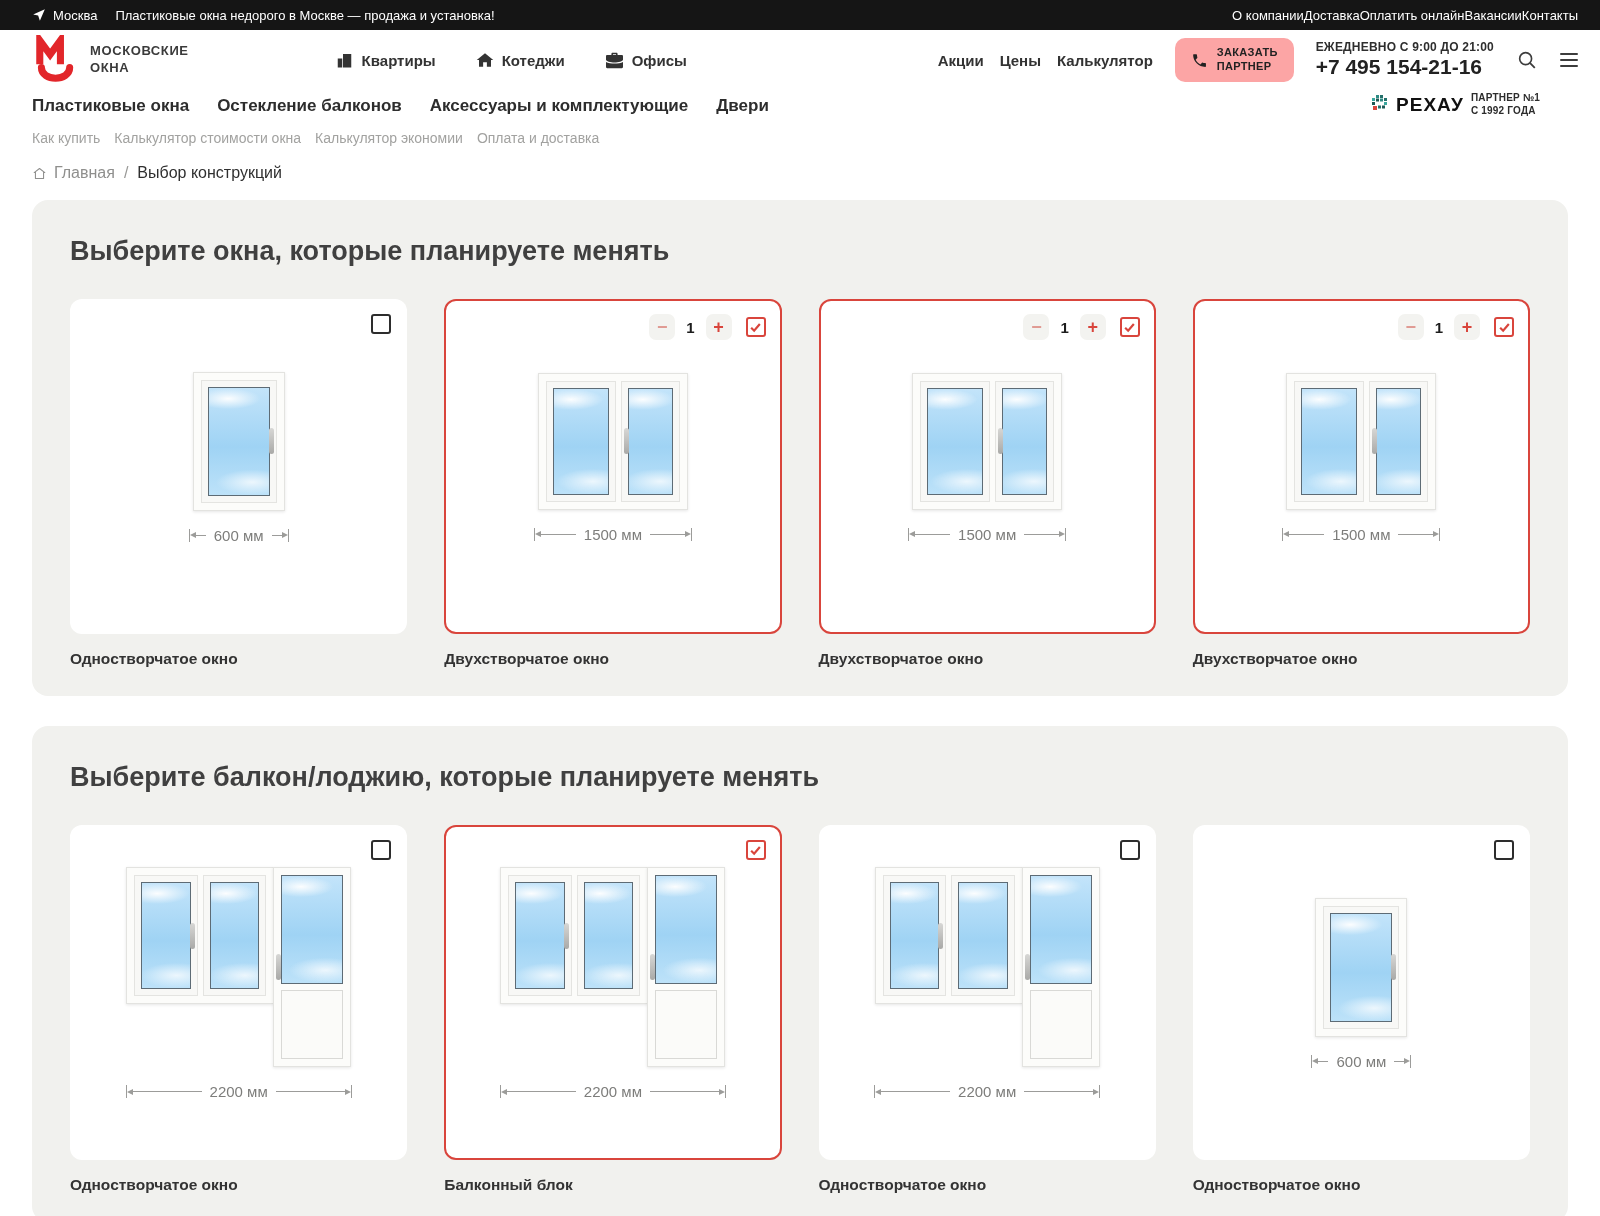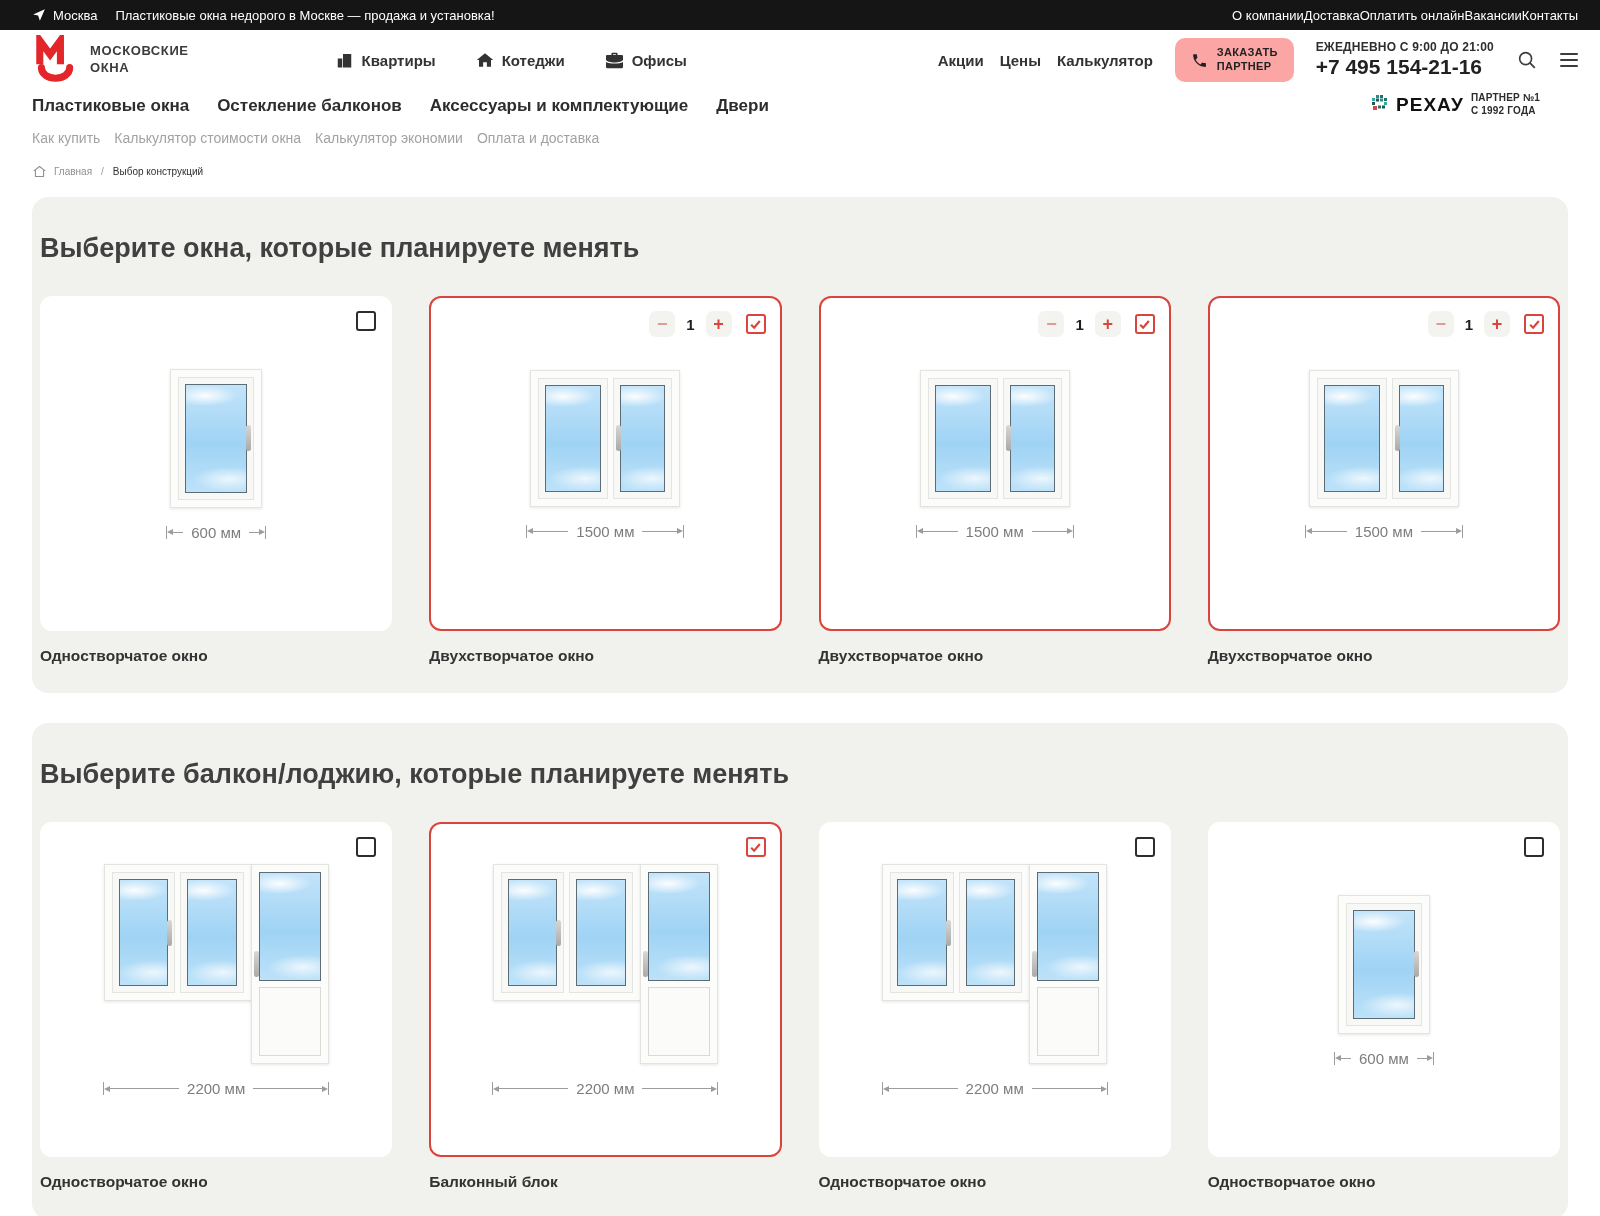--- a/index.html
+++ b/index.html
@@ -45,27 +45,27 @@
   .partner { position:absolute; right:60px; top:2px; display:flex; align-items:center; gap:7px; }
   .partner-brand { font-size:19px; font-weight:bold; color:#111; letter-spacing:1px; }
   .partner-sub { font-size:10px; font-weight:bold; color:#2c2c2c; line-height:1.25; letter-spacing:.2px; }
   .partner-sub span { display:block; }
 
   
   .subnav { display:flex; gap:14px; padding:10px 32px 2px; }
   .subnav a { font-size:14px; color:#a2a2a0; text-decoration:none; cursor:pointer; }
 
   
-  .breadcrumb { display:flex; align-items:center; gap:9px; padding:16px 32px 10px; font-size:10px; }
+  .breadcrumb { display:flex; align-items:center; gap:9px; padding:16px 32px 10px; font-size:16px; }
   .bc-home { display:flex; align-items:center; gap:7px; color:#8f8f8d; text-decoration:none; cursor:pointer; }
   .bc-sep { color:#9a9a98; }
   .bc-current { color:#2f2f2f; }
 
   
-  .panel { background:#f1f1ee; border-radius:16px; margin:8px 32px 0; padding:24px 8px 28px; }
+  .panel { background:#f1f1ee; border-radius:16px; margin:8px 32px 0; padding:24px 38px 28px; }
   .panel + .panel { margin-top:30px; }
   .panel h2 { font-size:27px; font-weight:bold; color:#404040; margin:12px 0 32px; }
   .cards { display:grid; grid-template-columns:repeat(4,1fr); column-gap:37px; }
   .cell { display:flex; flex-direction:column; }
   .card { position:relative; background:#fff; border-radius:12px; height:335px;
           border:2px solid transparent; display:flex; flex-direction:column;
           align-items:center; justify-content:center; cursor:pointer; }
   .card.selected { border-color:#d9453c; }
   .card-label { margin-top:16px; font-size:15.5px; font-weight:bold; color:#333; }
 

